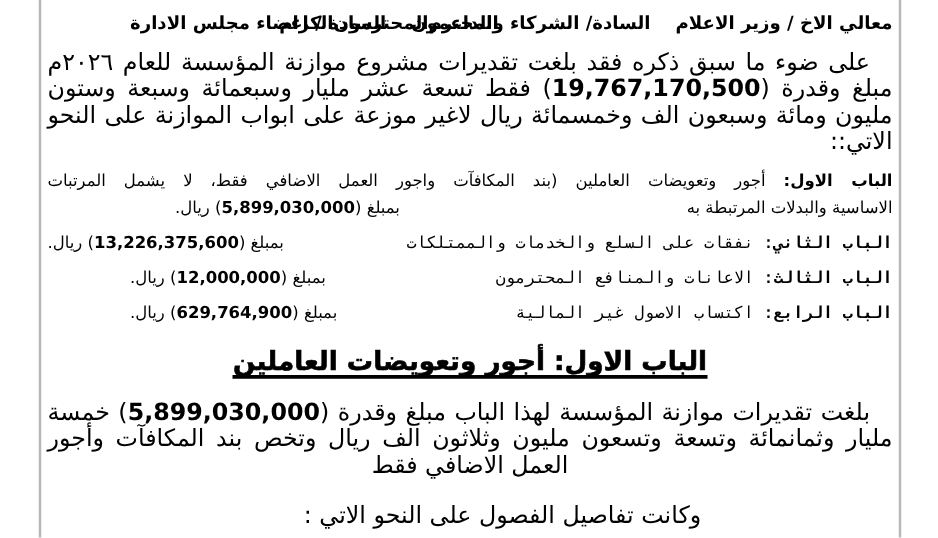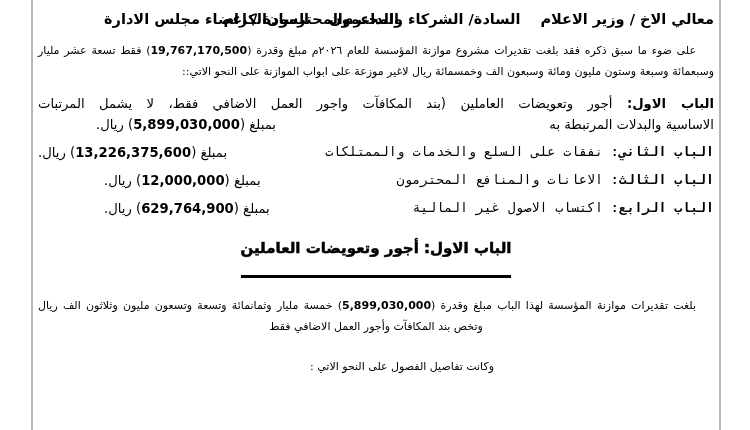--- a/index.html
+++ b/index.html
@@ -65,21 +65,21 @@
   .addressee-line {
     font-weight: bold;
     font-size: 14.5px;
     line-height: 20px;
     white-space: nowrap;
     letter-spacing: 0.2px;
   }
 
   
   .para {
-    font-size: 11px;
+    font-size: 19px;
     line-height: 21px;
     text-align: justify;
     text-align-last: center;
     margin: 0;
   }
   .para.intro {
     margin-top: 11px;
     text-indent: 18px;
     text-align-last: right;
   }
@@ -126,40 +126,40 @@
     display: flex;
     flex-direction: row;
     justify-content: space-between;
     align-items: baseline;
   }
   .chapter-first-tail {
     flex: 0 0 auto;
   }
   .chapter-first-amount {
     flex: 0 0 auto;
-    margin-left: 58px;
+    margin-left: 102px;
     white-space: nowrap;
   }
   .row-ii .chapter-amount { }
   .row-iii .chapter-amount { margin-left: 66px; }
   .row-iv  .chapter-amount { margin-left: 66px; }
 
   
   .section-heading-wrap {
     text-align: center;
     margin-top: 19px;
   }
   .section-heading {
     display: inline-block;
     font-weight: bold;
-    font-size: 15px;
+    font-size: 21px;
     line-height: 19px;
     letter-spacing: 0.3px;
     border-bottom: 3px solid #000;
-    padding-bottom: 17px;
+    padding-bottom: 1px;
     -webkit-text-stroke: 0.5px #000;
   }
 
   
   .para.summary {
     margin-top: 17px;
     text-indent: 18px;
     text-align-last: center;
   }
   .para.closing {

